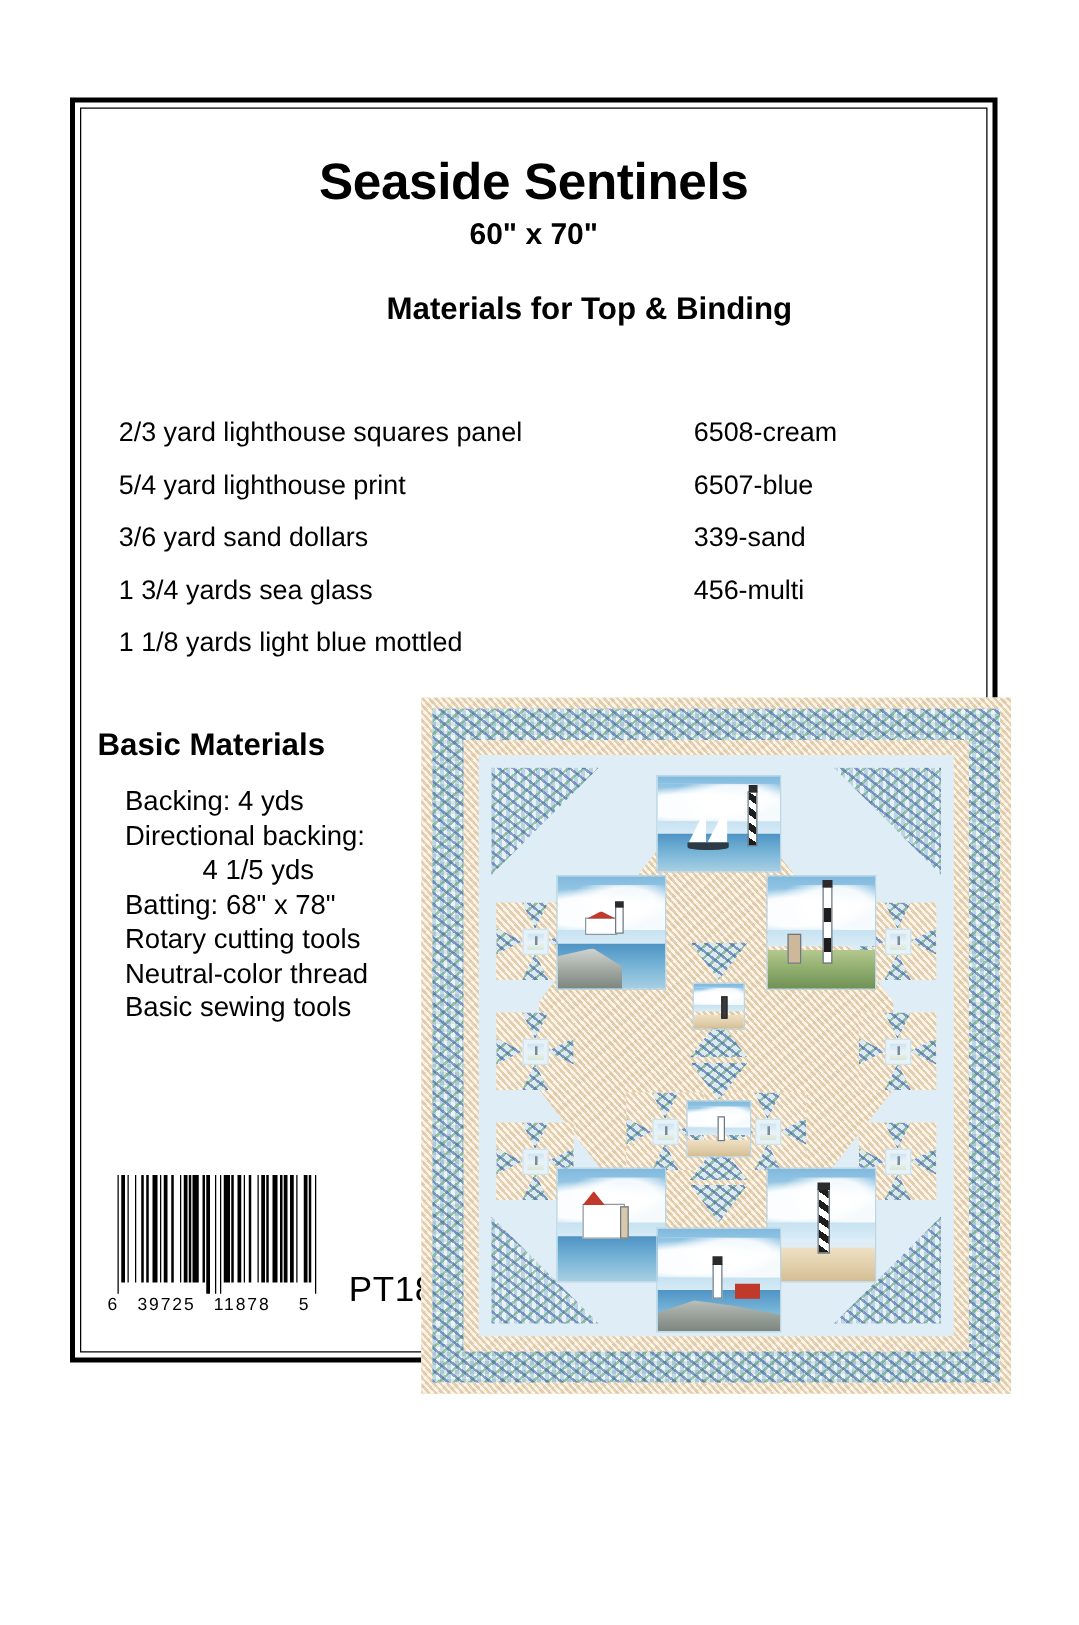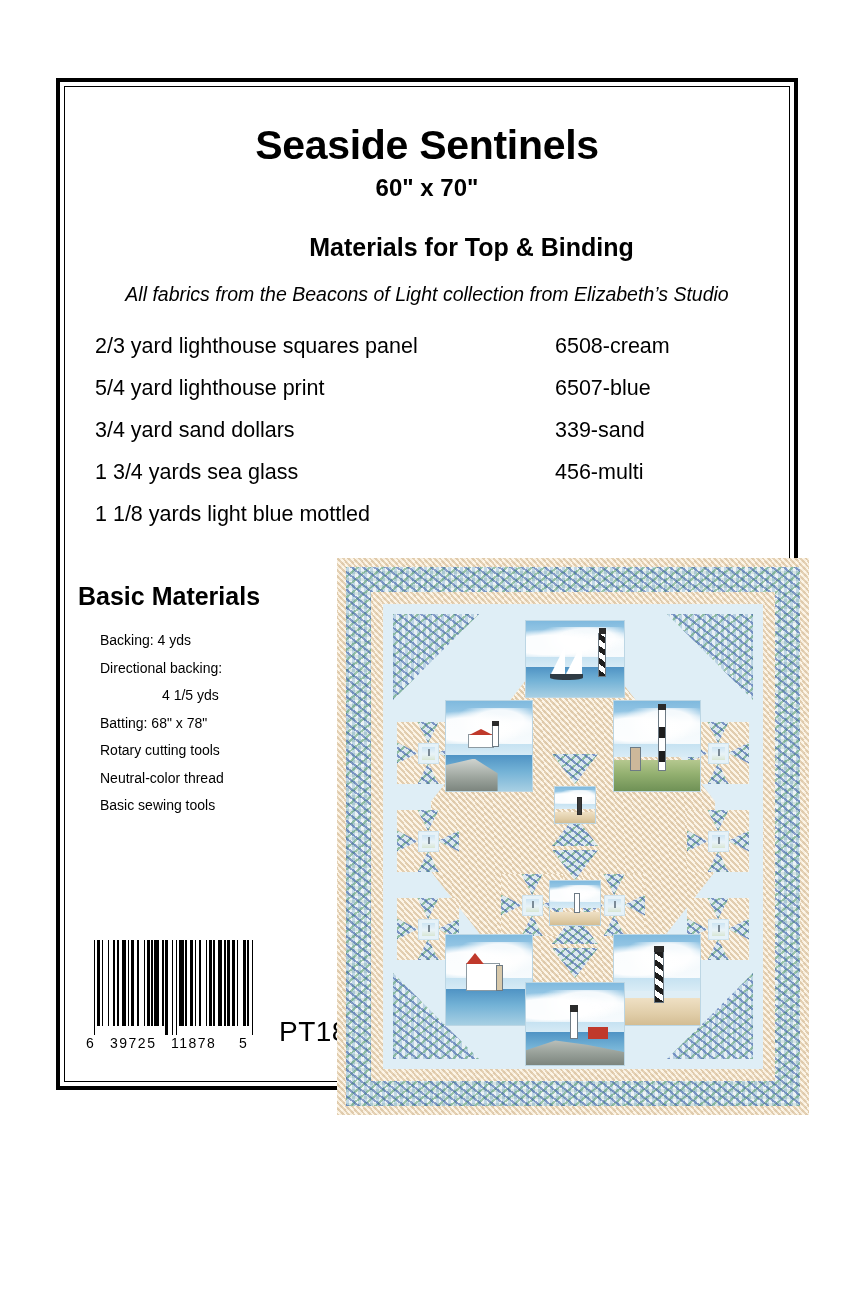--- a/index.html
+++ b/index.html
@@ -118,21 +118,21 @@
     font-size: 25px;
     font-weight: bold;
     margin: 0 0 16px 0;
   }
   .other-list {
     margin: 0;
     padding: 0 0 0 22px;
     list-style: none;
   }
   .other-list li {
-    font-size: 14px;
+    font-size: 22px;
     line-height: 27.5px;
     white-space: pre;
   }
   .indent-line {
     display: block;
     padding-left: 62px;
   }
 
   
   #barcode-block {
@@ -386,33 +386,32 @@
 
 <div id="frame">
   <div id="frame-inner"></div>
 </div>
 
 <div id="content">
 
   <div class="title">Seaside Sentinels</div>
   <div class="subtitle">60" x 70"</div>
   <div class="section-head">Materials for Top &amp; Binding</div>
-  <div class="collection-note">All fabrics from the Beacons of Light collection from Elizabeth’s Studio</div>
 
   <div id="fabric-list">
     <div class="fabric-row">
       <span class="fabric-desc">2/3 yard lighthouse squares panel</span>
       <span class="fabric-sku">6508-cream</span>
     </div>
     <div class="fabric-row">
       <span class="fabric-desc">5/4 yard lighthouse print</span>
       <span class="fabric-sku">6507-blue</span>
     </div>
     <div class="fabric-row">
-      <span class="fabric-desc">3/4 yard sand dollars</span>
+      <span class="fabric-desc">3/6 yard sand dollars</span>
       <span class="fabric-sku">339-sand</span>
     </div>
     <div class="fabric-row">
       <span class="fabric-desc">1 3/4 yards sea glass</span>
       <span class="fabric-sku">456-multi</span>
     </div>
     <div class="fabric-row">
       <span class="fabric-desc">1 1/8 yards light blue mottled</span>
       <span class="fabric-sku"></span>
     </div>

